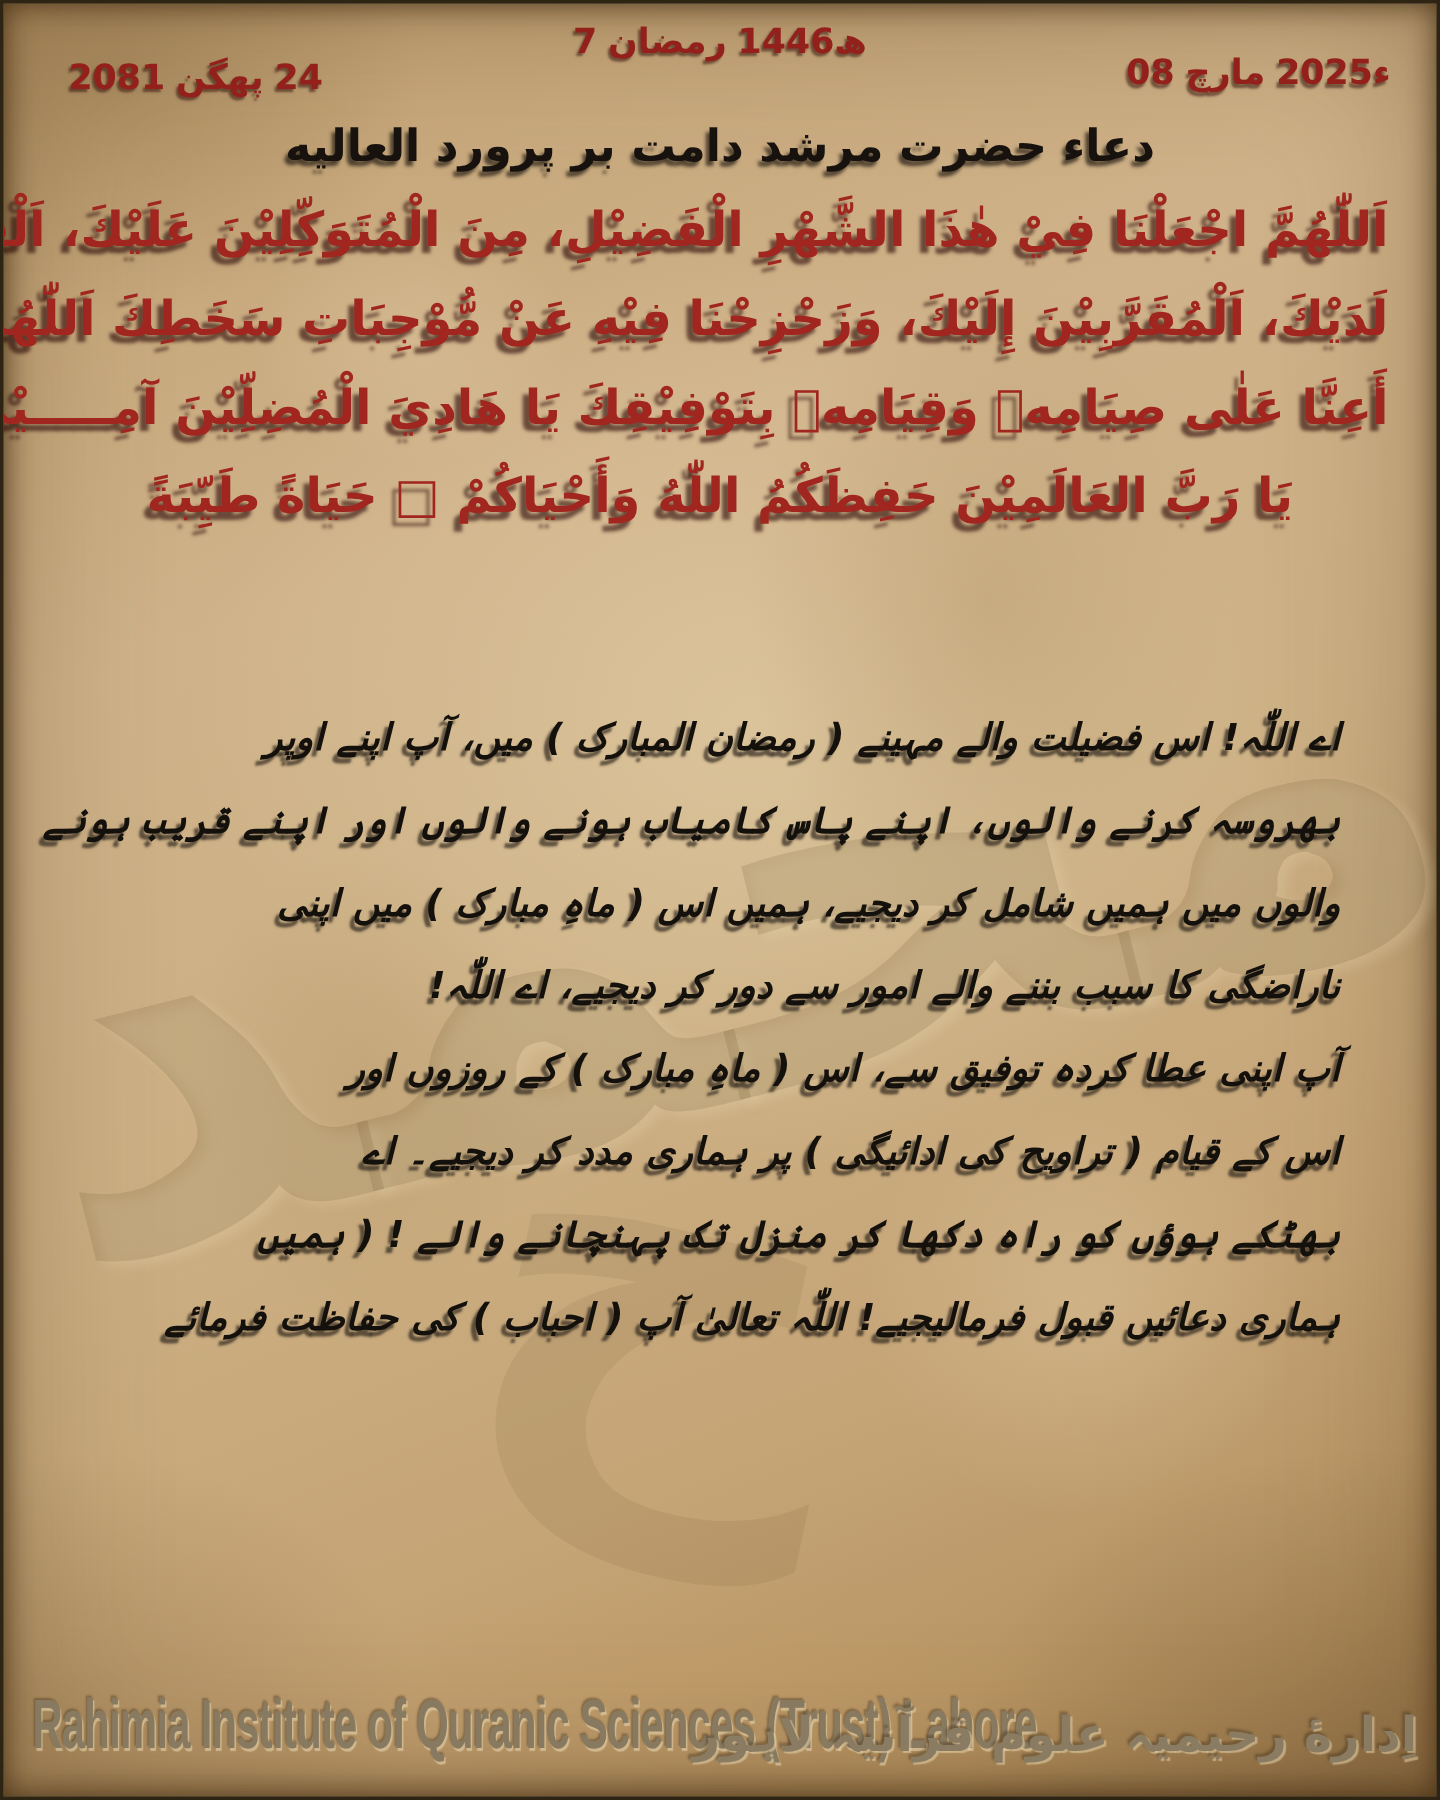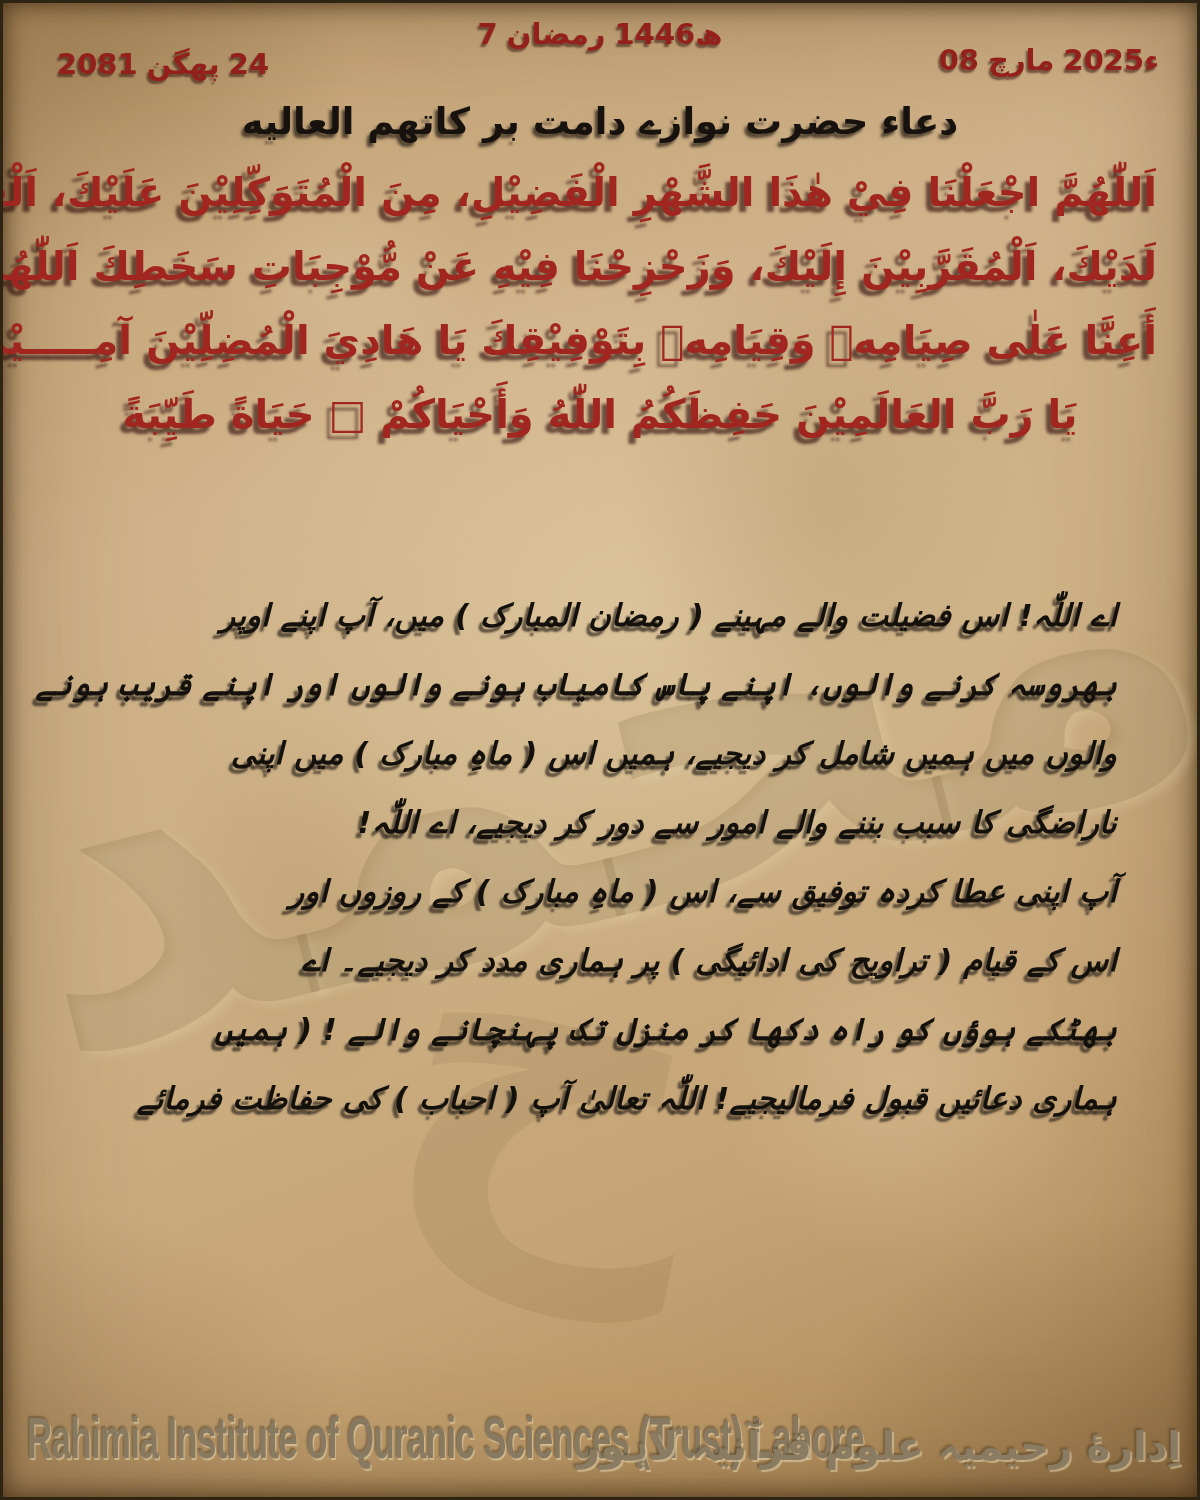--- a/index.html
+++ b/index.html
@@ -133,21 +133,21 @@
     <span>پھگن</span>
     <span>24</span>
   </div>
 
   <div class="date date-gregorian">
     <span>08</span>
     <span>مارچ</span>
     <span>2025ء</span>
   </div>
 
-  <h1 class="title">دعاء حضرت نوازے دامت بر کاتهم العاليه</h1>
+  <h1 class="title">دعاء حضرت مرشد دامت بر پرورد العاليه</h1>
 
   <section class="prayer">
     <div class="line">اَللّٰهُمَّ اجْعَلْنَا فِيْ هٰذَا الشَّهْرِ الْفَضِيْلِ، مِنَ الْمُتَوَكِّلِيْنَ عَلَيْكَ، اَلْفَائِزِيْنَ</div>
     <div class="line">لَدَيْكَ، اَلْمُقَرَّبِيْنَ إِلَيْكَ، وَزَحْزِحْنَا فِيْهِ عَنْ مُّوْجِبَاتِ سَخَطِكَ اَللّٰهُمَّ</div>
     <div class="line">أَعِنَّا عَلٰى صِيَامِهٖ وَقِيَامِهٖ بِتَوْفِيْقِكَ يَا هَادِيَ الْمُضِلِّيْنَ آمِـــــيْن</div>
     <div class="line">يَا رَبَّ العَالَمِيْنَ حَفِظَكُمُ اللّٰهُ وَأَحْيَاكُمْ □ حَيَاةً طَيِّبَةً</div>
   </section>
 
   <section class="translation">
     <div class="line">اے اللّٰہ! اس فضیلت والے مہینے ( رمضان المبارک ) میں، آپ اپنے اوپر</div>

